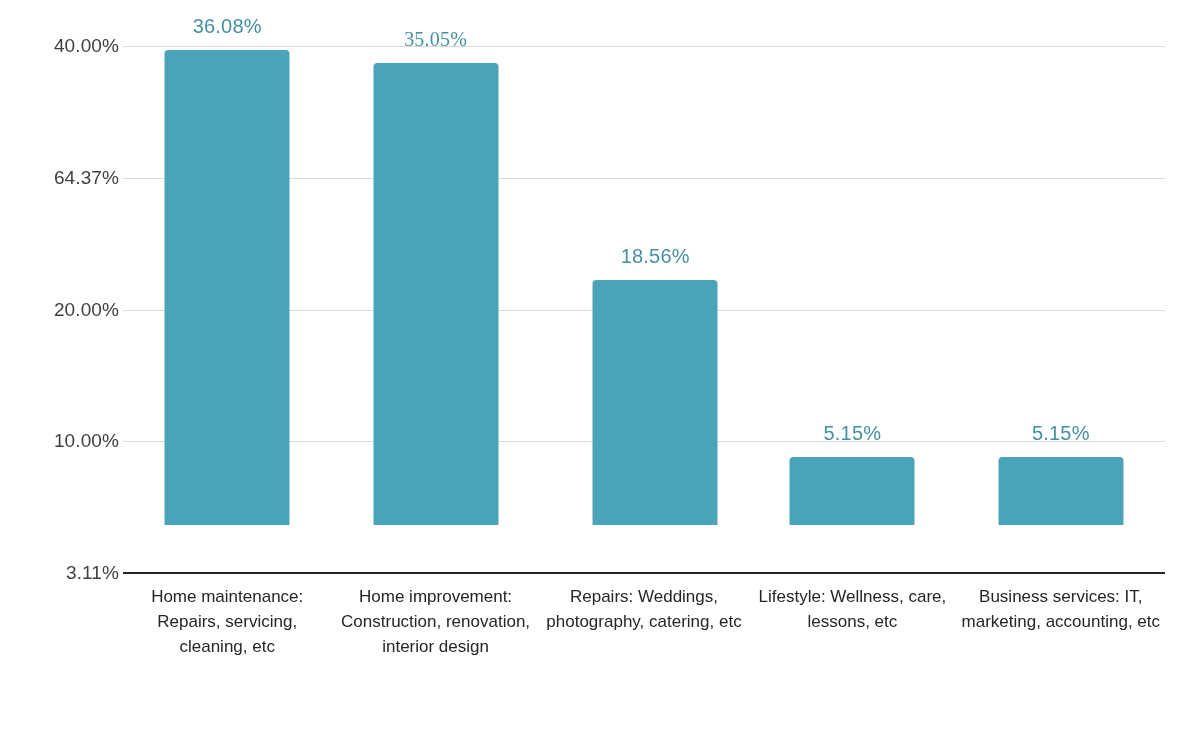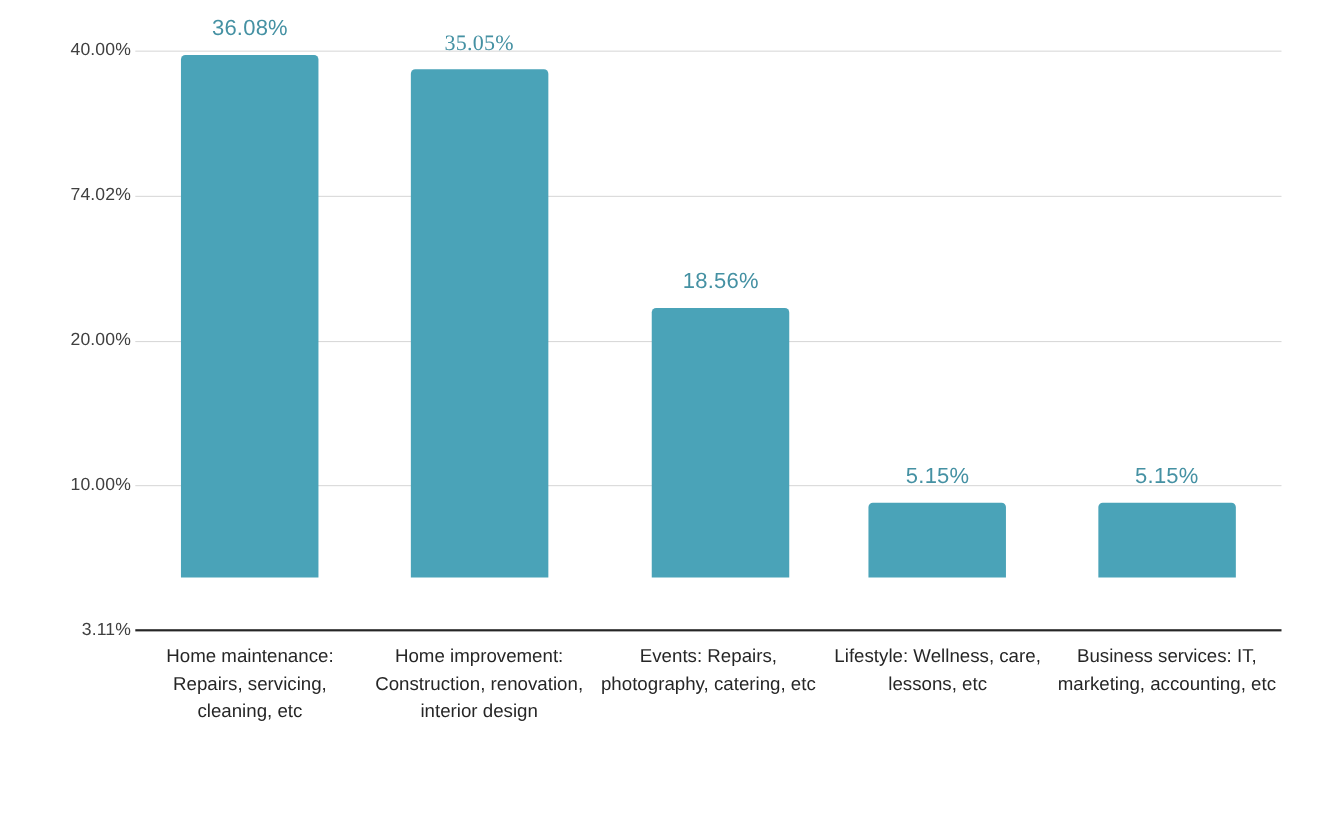--- a/index.html
+++ b/index.html
@@ -20,21 +20,21 @@
     height: 742px;
     background: #ffffff;
   }
 
   
   .y-tick-label {
     position: absolute;
     right: 1081px;           
     width: 96px;
     text-align: right;
-    font-size: 16px;
+    font-size: 19px;
     line-height: 19px;
     color: #404040;
     letter-spacing: 0.1px;
     white-space: nowrap;
   }
 
   
   .gridline {
     position: absolute;
     left: 123px;
@@ -108,21 +108,21 @@
       <div class="gridline" style="top: 441.25px;"></div>
       <div class="gridline" style="top: 309.5px;"></div>
       <div class="gridline" style="top: 177.75px;"></div>
       <div class="gridline" style="top: 46px;"></div>
     </div>
 
   <div id="y-axis-labels">
       <div class="y-tick-label" style="top: 563px;">3.11%</div>
       <div class="y-tick-label" style="top: 431.25px;">10.00%</div>
       <div class="y-tick-label" style="top: 299.5px;">20.00%</div>
-      <div class="y-tick-label" style="top: 167.75px;">74.02%</div>
+      <div class="y-tick-label" style="top: 167.75px;">64.37%</div>
       <div class="y-tick-label" style="top: 36px;">40.00%</div>
     </div>
 
   <div id="plot-area">
       <div class="bar-slot" style="left: 0px; width: 208.4px;">
         <div class="bar" title="36.08%" style="height: 475.354px; background: rgb(74, 163, 184);"></div>
         <div class="bar-value-label" style="bottom: 489.354px; color: rgb(69, 145, 163);">36.08%</div>
       </div>
       <div class="bar-slot" style="left: 208.4px; width: 208.4px;">
         <div class="bar" title="35.05%" style="height: 461.784px; background: rgb(74, 163, 184);"></div>
@@ -138,18 +138,18 @@
       </div>
       <div class="bar-slot" style="left: 833.6px; width: 208.4px;">
         <div class="bar" title="5.15%" style="height: 67.8512px; background: rgb(74, 163, 184);"></div>
         <div class="bar-value-label" style="bottom: 81.8512px; color: rgb(69, 145, 163);">5.15%</div>
       </div>
     </div>
 
   <div id="x-axis-labels">
       <div class="x-cat-label" style="left: 0px; width: 208.4px;">Home maintenance: Repairs, servicing, cleaning, etc</div>
       <div class="x-cat-label" style="left: 208.4px; width: 208.4px;">Home improvement: Construction, renovation, interior design</div>
-      <div class="x-cat-label" style="left: 416.8px; width: 208.4px;">Events: Repairs, photography, catering, etc</div>
+      <div class="x-cat-label" style="left: 416.8px; width: 208.4px;">Repairs: Weddings, photography, catering, etc</div>
       <div class="x-cat-label" style="left: 625.2px; width: 208.4px;">Lifestyle: Wellness, care, lessons, etc</div>
       <div class="x-cat-label" style="left: 833.6px; width: 208.4px;">Business services: IT, marketing, accounting, etc</div>
     </div>
 
 </div>
 
 </body></html>

